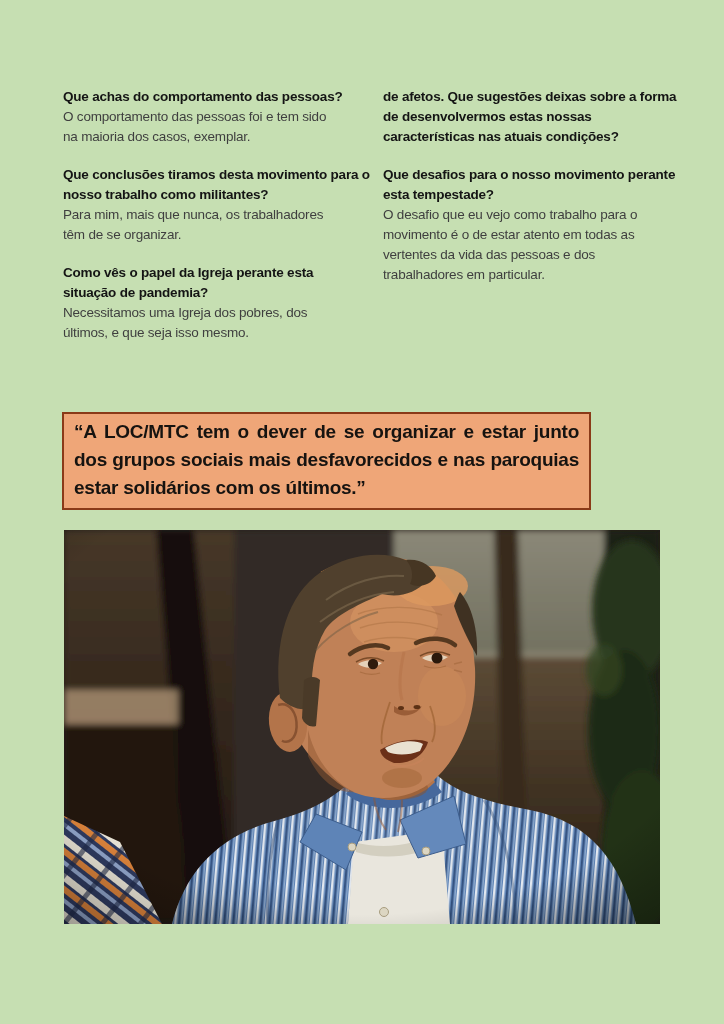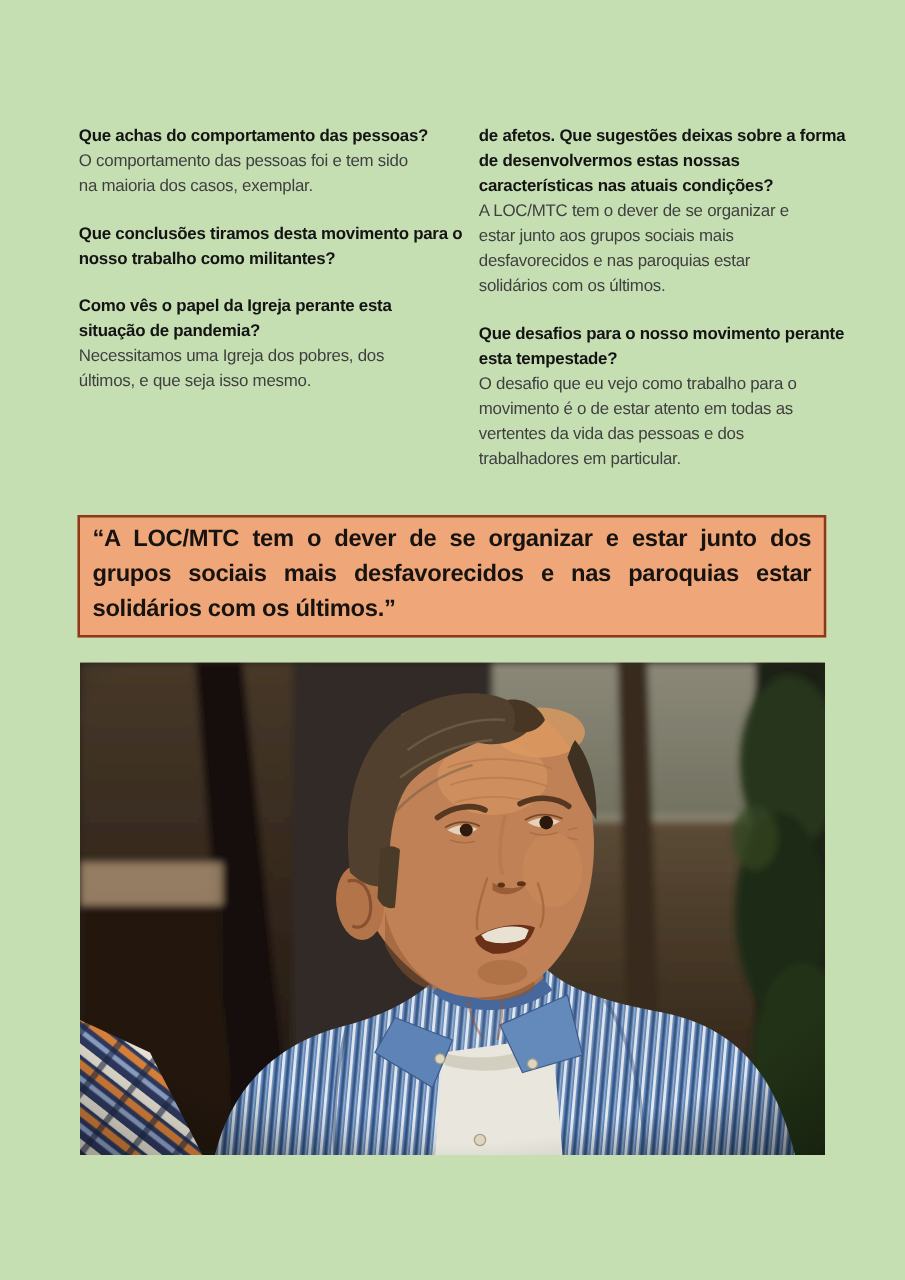--- a/index.html
+++ b/index.html
@@ -4,29 +4,29 @@
 <style>
   html,body{margin:0;padding:0;}
   body{
     width:724px;height:1024px;position:relative;overflow:hidden;
     background:var(--page_bg,#c6dfb2);
     font-family:"Liberation Sans",sans-serif;
   }
   .columns{position:absolute;left:63px;top:87px;width:612px;display:flex;gap:24px;}
   .col{width:296px;}
   .col-right{width:292px;}
-  .qa{margin:12px 0 18px 0;}
+  .qa{margin:0 0 18px 0;}
   .q,.a{
     margin:0;font-size:13.5px;line-height:20px;letter-spacing:-0.2px;
     white-space:pre;
   }
   .q{font-weight:bold;color:var(--text_q,#141414);}
   .a{font-weight:normal;color:var(--text_a,#3f3f3f);}
   .quote-box{
-    position:absolute;left:62px;top:412px;width:599px;box-sizing:border-box;
+    position:absolute;left:62px;top:412px;width:529px;box-sizing:border-box;
     background:var(--quote_bg,#efa678);
     border:2px solid var(--quote_border,#8a3a18);
     padding:4px 10px 6px 10px;
   }
   .quote-text{
     margin:0;font-weight:bold;font-size:19px;line-height:28px;
     letter-spacing:-0.25px;color:var(--quote_text,#161310);
     text-align:justify;text-align-last:left;
   }
   .photo{position:absolute;left:64px;top:530px;width:596px;height:394px;}
@@ -38,37 +38,35 @@
 <div class="columns">
   <div class="col">
     <div class="qa">
       <p class="q">Que achas do comportamento das pessoas?</p>
       <p class="a">O comportamento das pessoas foi e tem sido
 na maioria dos casos, exemplar.</p>
     </div>
     <div class="qa">
       <p class="q">Que conclusões tiramos desta movimento para o
 nosso trabalho como militantes?</p>
+      <p class="a">Para mim, mais que nunca, os trabalhadores
+têm de se organizar.</p>
     </div>
     <div class="qa">
       <p class="q">Como vês o papel da Igreja perante esta
 situação de pandemia?</p>
       <p class="a">Necessitamos uma Igreja dos pobres, dos
 últimos, e que seja isso mesmo.</p>
     </div>
   </div>
   <div class="col col-right">
     <div class="qa">
       <p class="q">de afetos. Que sugestões deixas sobre a forma
 de desenvolvermos estas nossas
 características nas atuais condições?</p>
-      <p class="a">A LOC/MTC tem o dever de se organizar e
-estar junto aos grupos sociais mais
-desfavorecidos e nas paroquias estar
-solidários com os últimos.</p>
     </div>
     <div class="qa">
       <p class="q">Que desafios para o nosso movimento perante
 esta tempestade?</p>
       <p class="a">O desafio que eu vejo como trabalho para o
 movimento é o de estar atento em todas as
 vertentes da vida das pessoas e dos
 trabalhadores em particular.</p>
     </div>
   </div>

